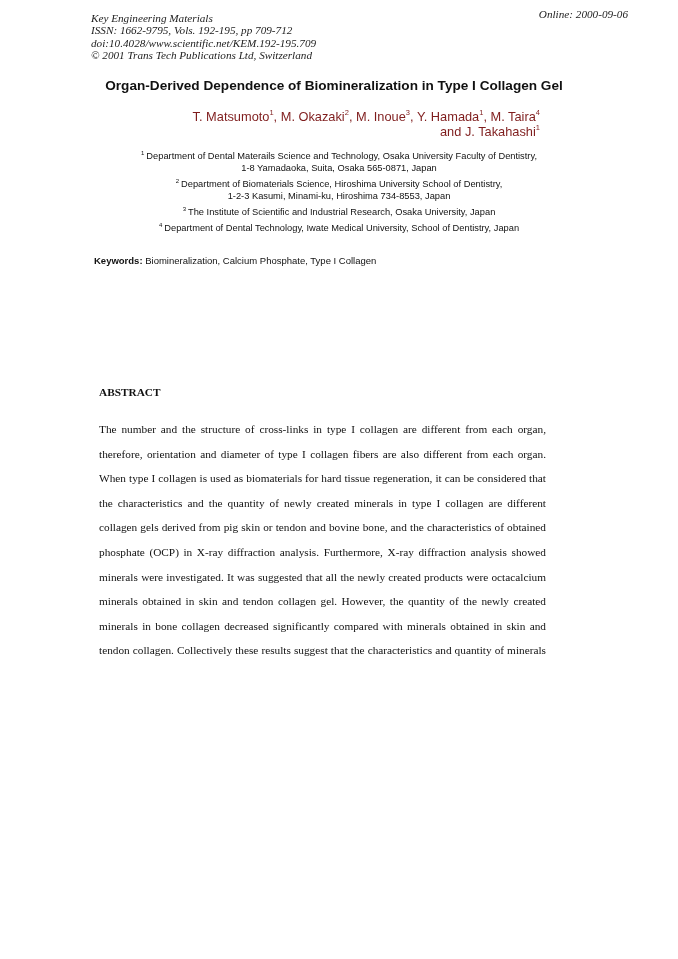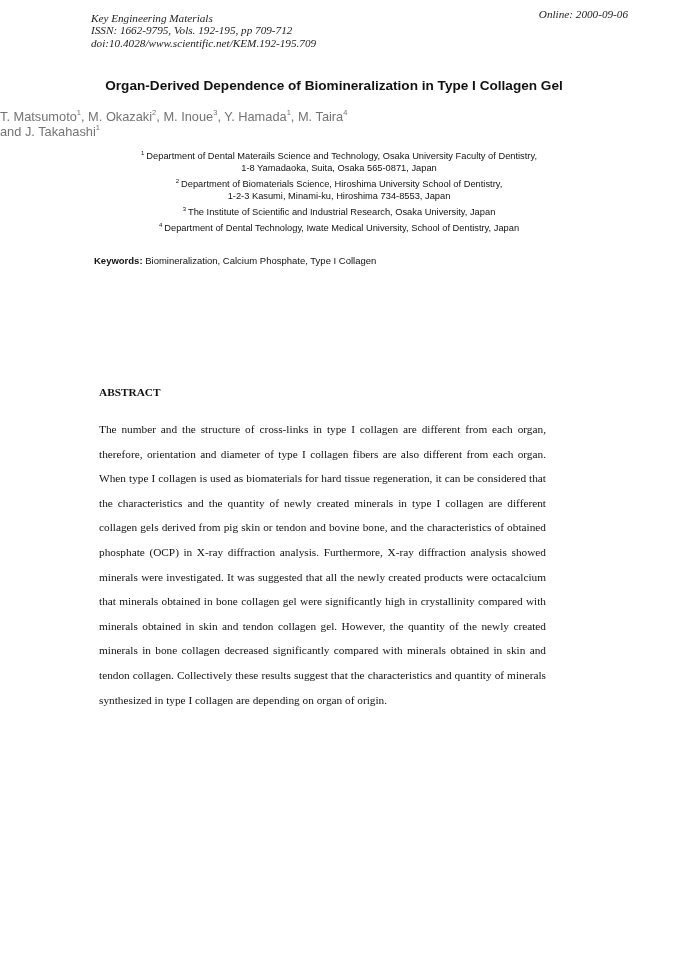--- a/index.html
+++ b/index.html
@@ -2,39 +2,40 @@
 <html><head>
 <meta charset="utf-8">
 <style>
   html, body { margin: 0; padding: 0; background: #ffffff; }
   body { width: 678px; height: 959px; position: relative; overflow: hidden; color: #111; }
   .hdr { position: absolute; left: 61px; top: 12px; font-family: "Liberation Serif", serif; font-style: italic; font-size: 11.2px; line-height: 12.4px; color: #222; margin-left: 30px; }
   .hdr div { white-space: nowrap; }
   .online { position: absolute; right: 50px; top: 8px; font-family: "Liberation Serif", serif; font-style: italic; font-size: 11.2px; line-height: 12.4px; color: #222; }
   .title { position: absolute; left: 0; width: 678px; top: 78px; text-align: center; font-family: "Liberation Sans", sans-serif; font-weight: bold; font-size: 13.6px; color: #111; white-space: nowrap; }
   .title span { position: relative; left: -5px; margin-top: 12px; }
-  .authors { position: absolute; left: 0; width: 540px; top: 110px; text-align: left; font-family: "Liberation Sans", sans-serif; font-size: 12.8px; line-height: 14.5px; color: #737373; }
+  .authors { position: absolute; left: 0; width: 540px; top: 110px; text-align: right; font-family: "Liberation Sans", sans-serif; font-size: 12.8px; line-height: 14.5px; color: #7f1d1d; }
   .authors sup { font-size: 7.5px; vertical-align: 6px; line-height: 0; }
   .aff { position: absolute; left: 0; width: 678px; text-align: center; font-family: "Liberation Sans", sans-serif; font-size: 9.3px; line-height: 11.5px; color: #111; }
   .aff sup { font-size: 6px; vertical-align: 4px; line-height: 0; margin-right: 2px; }
   .aff div { white-space: nowrap; }
   .kw { position: absolute; left: 94px; top: 255px; font-family: "Liberation Sans", sans-serif; font-size: 9.5px; color: #111; white-space: nowrap; }
   .kw b { font-weight: bold; }
   .abs-h { position: absolute; left: 99px; top: 386px; font-family: "Liberation Serif", serif; font-weight: bold; font-size: 11.3px; color: #111; }
   .body { position: absolute; left: 99px; width: 447px; top: 419px; font-family: "Liberation Serif", serif; font-size: 11.3px; color: #111; }
   .body .ln { height: 24.6px; line-height: 20px; text-align: justify; text-align-last: justify; white-space: nowrap; overflow: visible; }
   .body .ln.last { text-align-last: left; }
 </style>
 </head>
 <body>
 
 <div class="hdr">
   <div>Key Engineering Materials</div>
   <div>ISSN: 1662-9795, Vols. 192-195, pp 709-712</div>
   <div>doi:10.4028/www.scientific.net/KEM.192-195.709</div>
+  <div>© 2001 Trans Tech Publications Ltd, Switzerland</div>
 </div>
 <div class="online">Online: 2000-09-06</div>
 
 <div class="title">
   <span>Organ-Derived Dependence of Biomineralization in Type I Collagen Gel</span>
 </div>
 
 <div class="authors">
   <div>
     <span>T. Matsumoto</span><sup>1</sup><span>, </span>
@@ -71,18 +72,16 @@
 <div class="abs-h">ABSTRACT</div>
 
 <div class="body">
   <div class="ln">The number and the structure of cross-links in type I collagen are different from each organ,</div>
   <div class="ln">therefore, orientation and diameter of type I collagen fibers are also different from each organ.</div>
   <div class="ln">When type I collagen is used as biomaterials for hard tissue regeneration, it can be considered that</div>
   <div class="ln">the characteristics and the quantity of newly created minerals in type I collagen are different</div>
   <div class="ln">collagen gels derived from pig skin or tendon and bovine bone, and the characteristics of obtained</div>
   <div class="ln">phosphate (OCP) in X-ray diffraction analysis.   Furthermore, X-ray diffraction analysis showed</div>
   <div class="ln">minerals were investigated.   It was suggested that all the newly created products were octacalcium</div>
-  <div class="ln">that minerals obtained in bone collagen gel were significantly high in crystallinity compared with</div>
   <div class="ln">minerals obtained in skin and tendon collagen gel.   However, the quantity of the newly created</div>
   <div class="ln">minerals in bone collagen decreased significantly compared with minerals obtained in skin and</div>
   <div class="ln">tendon collagen.   Collectively these results suggest that the characteristics and quantity of minerals</div>
-  <div class="ln last">synthesized in type I collagen are depending on organ of origin.</div>
 </div>
 
 </body></html>

